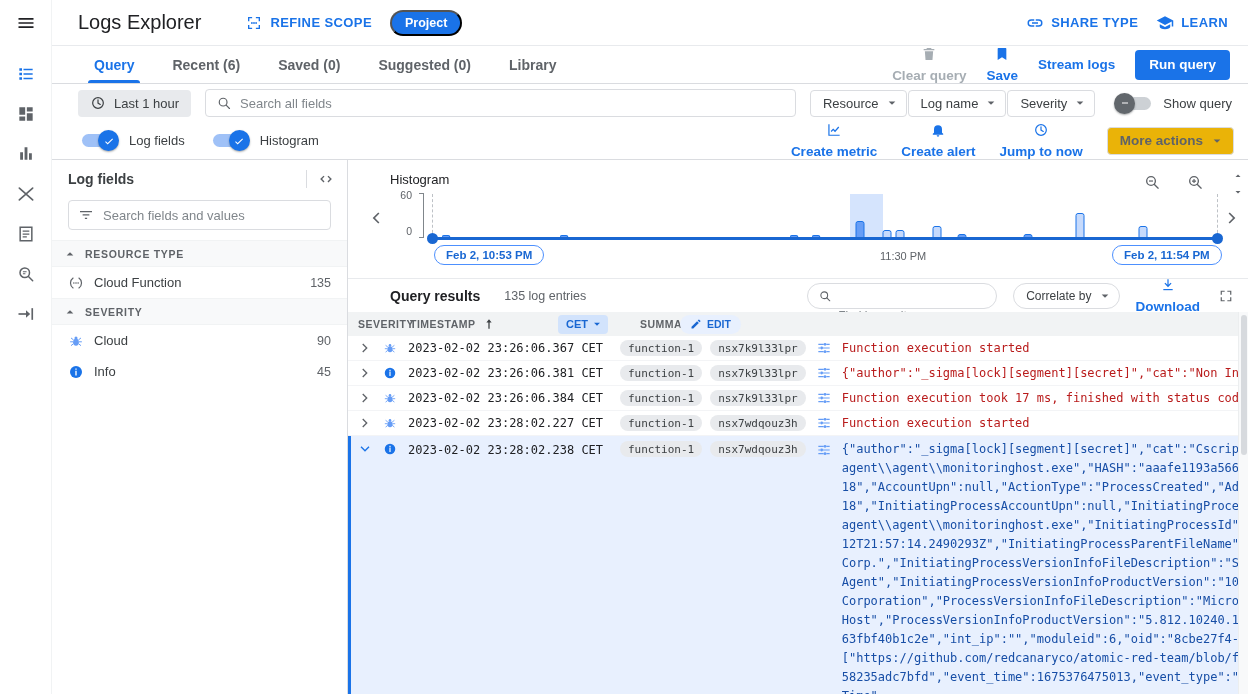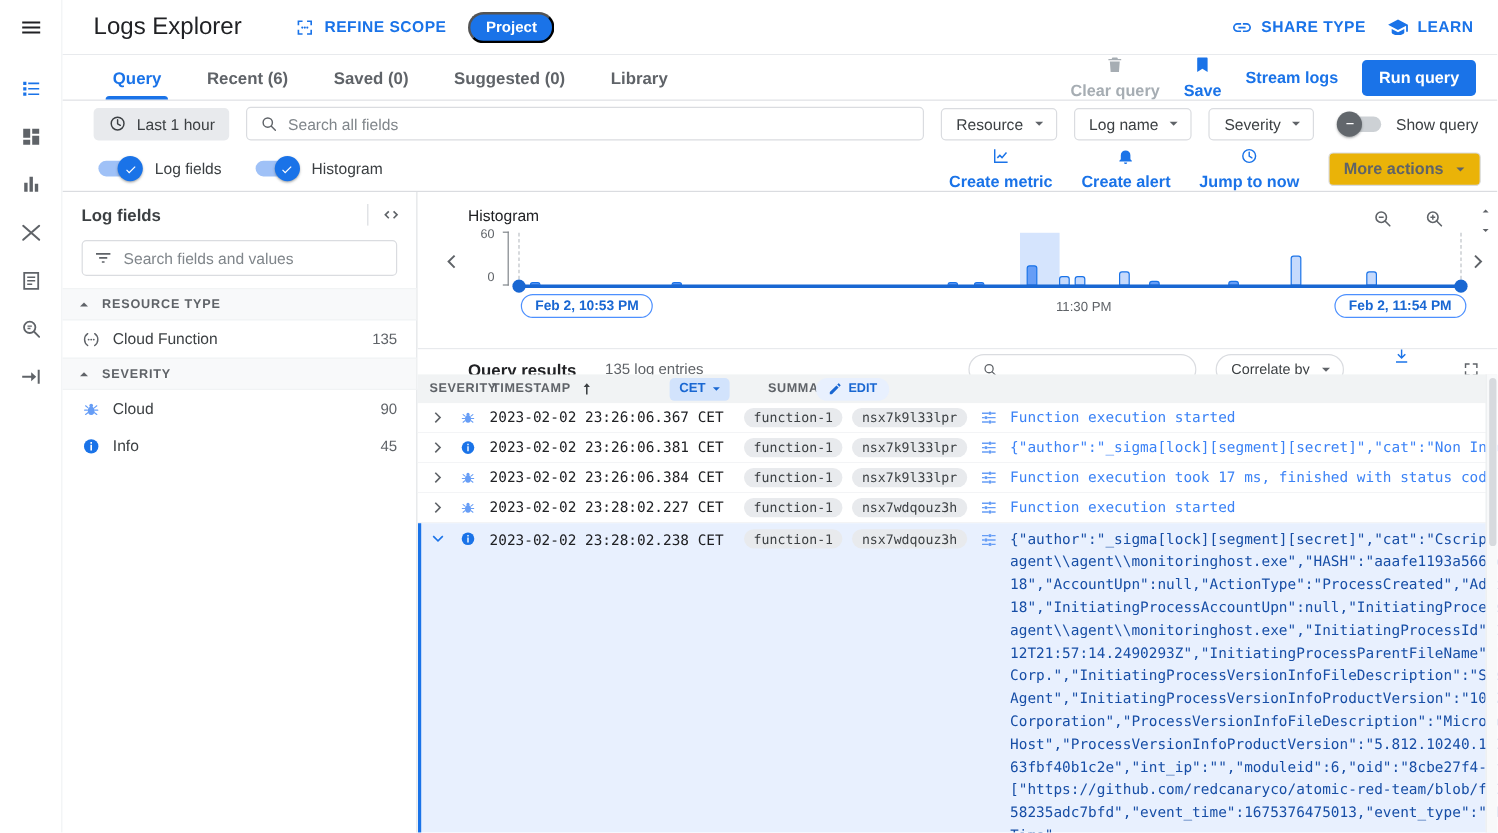--- a/index.html
+++ b/index.html
@@ -40,21 +40,21 @@
   .txt-btn { display:inline-flex; align-items:center; gap:6px; background:none; border:none; font-size:13.5px; font-weight:bold; color:#5f6368; white-space:nowrap;flex-direction:column; }
   .txt-btn.blue { color:#1a73e8; }
   .txt-btn.disabled { color:#a6adb3; }
   .run-btn { background:#1a73e8; color:#fff; border:none; border-radius:4px; height:30px; padding:0 14px; font-size:13.5px; font-weight:bold; }
 
   
   .filterbar { position:absolute; top:84px; left:52px; right:0; height:38px; display:flex; align-items:center; padding:0 12px 0 26px; gap:14px; background:#fff; }
   .time-chip { display:inline-flex; align-items:center; gap:8px; background:#e8eaed; border:none; border-radius:4px; height:27px; padding:0 12px; font-size:13px; color:#3c4043; flex:none; }
   .searchbox { flex:1; min-width:0; height:28px; border:1px solid #dadce0; border-radius:4px; display:flex; align-items:center; gap:8px; padding:0 10px; background:#fff; }
   .searchbox input, .fp-search input, .findbox input { flex:1; min-width:0; border:none; outline:none; font-size:13px; color:#202124; background:transparent; font-family:inherit; }
-  .fdrops { display:flex; gap:14px; flex:none;align-items:flex-end; }
+  .fdrops { display:flex; gap:1px; flex:none;align-items:flex-end; }
   .pill { display:inline-flex; align-items:center; gap:5px; height:27px; border:1px solid #dadce0; border-radius:4px; background:#fff; padding:0 6px 0 12px; font-size:13px; color:#3c4043; white-space:nowrap; }
   .showquery { display:flex; align-items:center; gap:12px; margin-left:8px; flex:none; padding-right:4px; }
   .sw-label { font-size:13px; color:#3c4043; white-space:nowrap; }
   .switch { position:relative; width:34px; height:13px; border-radius:7px; display:inline-block; flex:none; }
   .switch .knob { position:absolute; top:-4px; width:21px; height:21px; border-radius:50%; display:flex; align-items:center; justify-content:center; color:#fff; box-shadow:0 1px 2px rgba(60,64,67,.45); }
   .switch.on { background:#9fc1f7; }
   .switch.on .knob { right:-3px; background:#1a73e8; }
   .switch.neutral { background:#cdd1d5; }
   .switch.neutral .knob { left:-3px; background:#62676c; }
 
@@ -97,21 +97,21 @@
   .bar.outlined { background:#c6dafc; }
   .baseline { position:absolute; left:0; right:0; bottom:0; height:3px; background:#1967d2; border-radius:2px; }
   .dot { position:absolute; width:11px; height:11px; border-rad=ius:50%; border-radius:50%; background:#1967d2; bottom:-4px; z-index:1; }
   .dot-l { left:-5px; } .dot-r { right:-5px; }
   .xtick { position:absolute; top:90px; font-size:11px; color:#5f6368; z-index:0; white-space:nowrap; }
   .xtick-hidden { left:148px; } .xtick-mid { left:532px; }
   .hist-chip { position:absolute; top:85px; z-index:2; background:#fff; border:1px solid #4d90fe; color:#1967d2; border-radius:13px; padding:3px 11px; font-size:11.5px; font-weight:bold; white-space:nowrap; }
   .chip-l { left:86px; } .chip-r { left:764px; }
 
   
-  .res-toolbar { position:absolute; top:130px; left:0; right:0; height:34px; border-top:1px solid #e8eaed; display:flex; align-items:center; padding:0 12px 0 42px; gap:16px; background:#fff; }
+  .res-toolbar { position:absolute; top:118px; left:0; right:0; height:34px; border-top:1px solid #e8eaed; display:flex; align-items:center; padding:0 12px 0 42px; gap:16px; background:#fff; }
   .res-title { font-size:14px; font-weight:bold; color:#202124; white-space:nowrap; }
   .res-count { font-size:12.5px; color:#5f6368; margin-left:8px; white-space:nowrap; }
   .findbox { width:190px; height:26px; border:1px solid #dadce0; border-radius:14px; display:flex; align-items:center; padding:0 10px; gap:6px; margin-left:auto; }
   .findbox input { font-size:12px;margin-top:41px; }
   .pill.rounded { border-radius:14px; height:26px; font-size:12px; }
 
   
   .thead { position:absolute; top:152px; left:0; right:0; height:24px; background:#f1f3f4; }
   .th { position:absolute; top:50%; transform:translateY(-50%); font-size:10.5px; font-weight:bold; color:#5f6368; letter-spacing:.5px; white-space:nowrap; }
   .th-sev { left:10px; } .th-ts { left:62px; } .th-sum { left:292px; }
@@ -122,21 +122,21 @@
   
   .rows { position:absolute; top:176px; left:0; right:0; bottom:0; overflow:hidden; }
   .log-row { display:flex; align-items:center; height:25px; padding-left:8px; border-bottom:1px solid #f3f4f6; background:#fff; }
   .expander { width:18px; height:18px; margin-right:6px; color:#5f6368; background:none; border:none; padding:1px; flex:none; display:flex; align-items:center; justify-content:center; }
   .sev { width:20px; margin-right:8px; flex:none; display:flex; justify-content:center; }
   .sev.debug { color:#669df6; } .sev.info { color:#1a73e8; }
   .ts { width:212px; flex:none; font-family:"DejaVu Sans Mono","Liberation Mono",monospace; font-size:12px; color:#202124; white-space:nowrap; }
   .sum { flex:1; min-width:0; display:flex; align-items:center; gap:8px; }
   .chip { background:#e8eaed; border-radius:10px; padding:1.5px 8px; font-family:"DejaVu Sans Mono","Liberation Mono",monospace; font-size:11px; color:#3c4043; white-space:nowrap; flex:none; }
   .tune { color:#669df6; flex:none; }
-  .sumtext { font-family:"DejaVu Sans Mono","Liberation Mono",monospace; font-size:12px; color:#3b82f6; white-space:nowrap; overflow:hidden; flex:1; min-width:0; }
+  .sumtext { font-family:"DejaVu Sans Mono","Liberation Mono",monospace; font-size:12px; color:#b91c1c; white-space:nowrap; overflow:hidden; flex:1; min-width:0; }
   .log-row.expanded { height:auto; min-height:258px; align-items:flex-start; background:#e8f0fe; box-shadow:inset 3px 0 0 #1a73e8; padding-top:4px; border-bottom:none; }
   .log-row.expanded .expander { color:#1a73e8; }
   .log-row.expanded .sev { margin-top:2px; }
   .log-row.expanded .ts { margin-top:3px; }
   .log-row.expanded .sum { align-items:flex-start; }
   .log-row.expanded .chip { margin-top:1px; }
   .json { margin:0; font-family:"DejaVu Sans Mono","Liberation Mono",monospace; font-size:12px; line-height:19px; color:#174ea6; white-space:pre; overflow:hidden; flex:1; min-width:0; }
 
   
   .vscroll { position:absolute; top:152px; right:0; bottom:0; width:10px; background:#f8f9fa; border-left:1px solid #eceeef; z-index:3; }

